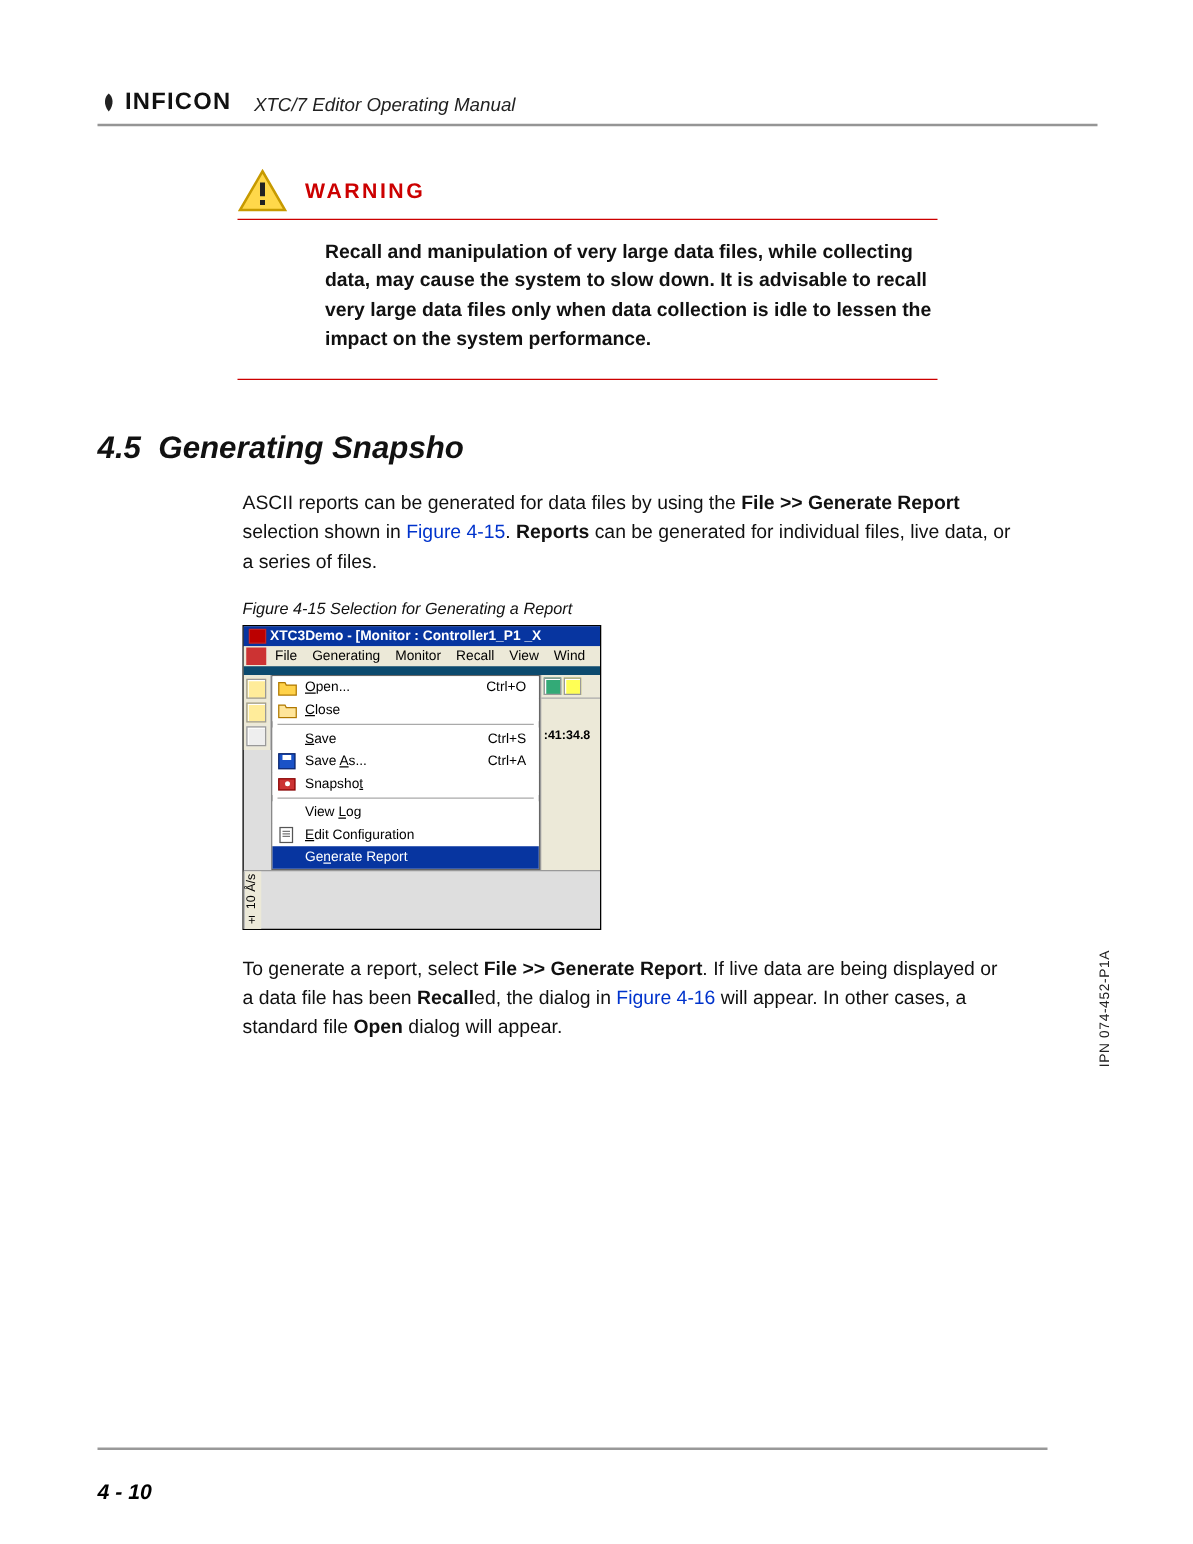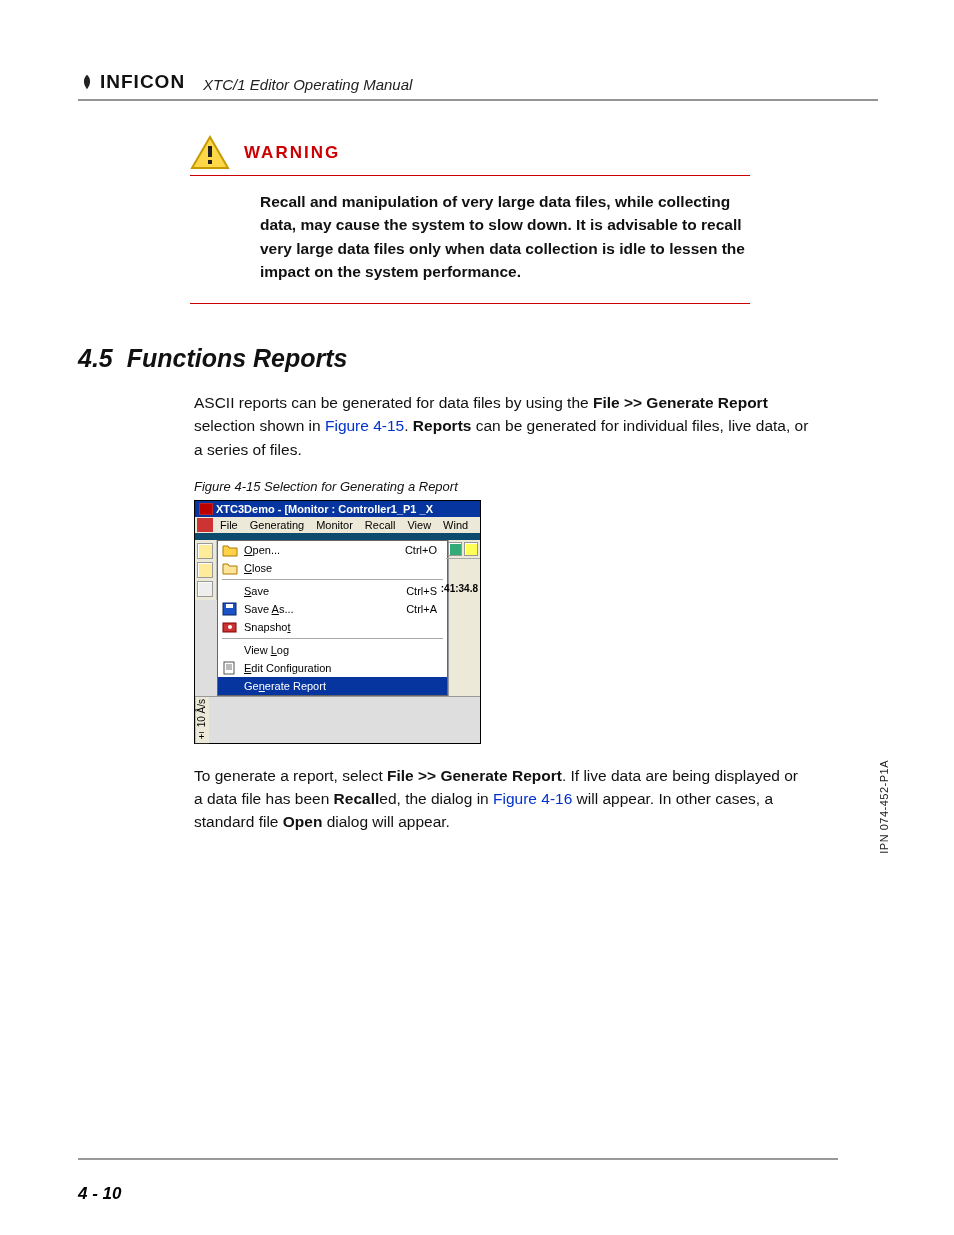--- a/index.html
+++ b/index.html
@@ -156,28 +156,27 @@
     gap: 6px;
     padding: 2px 6px 2px 4px;
     background: #fff;
   }
   .menu-item.sel { background: #0735a0; color: #fff; }
   .menu-item .mi-icon { width:16px; height:14px; display:inline-block; }
   .menu-item .sc { margin-left: auto; padding-right: 4px; }
   .menu-item u { text-decoration: underline; }
   .menu-sep { height:1px; background:#aaa; margin: 2px 4px; }
   .right-strip {
-    width: 32px;
+    width: 48px;
     background: #ece9d8;
     border-left: 1px solid #999;
     position: relative;
     font-size: 9.5px;
     display:flex;
     flex-direction:column;
-    align-items:flex-end;
   }
   .right-strip .tb2 { display:flex; gap:2px; padding:2px; border-bottom:1px solid #aaa; }
   .right-strip .tb2 .tbtn { width:14px; height:14px; }
   .right-strip .time { padding: 24px 2px 2px 2px; font-weight:bold; font-size:10px; }
   .axis-label {
     width: 14px;
     background:#ece9d8;
     writing-mode: vertical-rl;
     transform: rotate(180deg);
     font-size:10px;
@@ -228,21 +227,21 @@
 <div class="page">
   <div class="header-row">
     <span class="logo">
       <span class="logo-mark">
         <svg viewBox="0 0 20 20">
             <path d="M10 2 C6 5 5 12 10 18 C15 12 14 5 10 2 Z" fill="#222"></path>
           </svg>
       </span>
       <span>INFICON</span>
     </span>
-    <span class="header-title">XTC/1 Editor Operating Manual</span>
+    <span class="header-title">XTC/7 Editor Operating Manual</span>
   </div>
 
   <div class="content">
     <div class="warning-block">
       <div class="warning-head">
         <span class="warn-icon">
           <svg viewBox="0 0 40 36">
             <path d="M20 2 L38 33 L2 33 Z" fill="#ffd84a" stroke="#c79a00" stroke-width="2"></path>
             <rect x="18" y="11" width="4" height="11" fill="#222"></rect>
             <rect x="18" y="25" width="4" height="4" fill="#222"></rect>
@@ -250,21 +249,21 @@
         </span>
         <span class="warning-label">WARNING</span>
       </div>
       <div class="warn-line"></div>
       <div class="warning-body">Recall and manipulation of very large data files, while collecting data, may cause the system to slow down. It is advisable to recall very large data files only when data collection is idle to lessen the impact on the system performance.</div>
       <div class="warn-line-bottom"></div>
     </div>
 
     <div class="section-head">
       <span>4.5</span>&nbsp;
-      <span>Functions Reports</span>
+      <span>Generating Snapsho</span>
     </div>
 
     <div class="paragraph">
       <span>ASCII reports can be generated for data files by using the </span><b>File &gt;&gt; Generate Report</b><span> selection shown in </span><span class="xref">Figure 4-15</span><span>. </span><b>Reports</b><span> can be generated for individual files, live data, or a series of files.</span>
     </div>
 
     <div class="figcap">Figure 4-15  Selection for Generating a Report</div>
 
     <div class="shot">
       <div class="titlebar">

